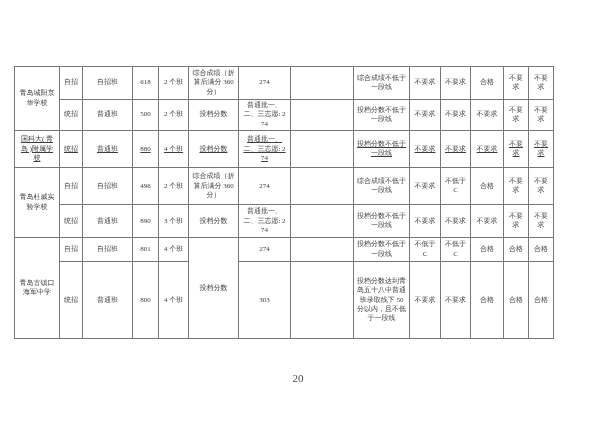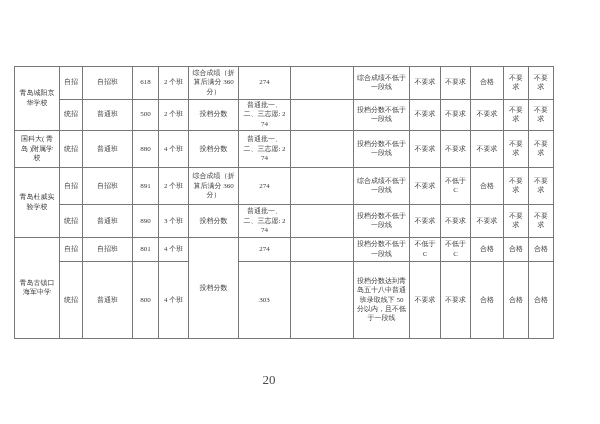--- a/index.html
+++ b/index.html
@@ -17,25 +17,25 @@
     font-size:7px;line-height:1.35;color:#3d3d3d;
   }
   table.grid td{
     border:1px solid #777777;
     padding:1px 3px;
     text-align:center;vertical-align:middle;
     overflow:hidden;
     word-break:break-all;
   }
   td.tl{text-align:left;}
-  tr.r1{height:33px;} tr.r2{height:30px;} tr.r3{height:37px;}
+  tr.r1{height:33px;} tr.r2{height:30px;} tr.r3{height:37px;text-decoration:underline;}
   tr.r4{height:37px;} tr.r5{height:33px;} tr.r6{height:24px;} tr.r7{height:77px;}
   .pageno{
-    position:absolute;left:255px;top:372px;width:28px;
-    text-align:center;font-size:13px;color:#4a4a4a;
+    position:absolute;left:284px;top:372px;width:28px;
+    text-align:center;font-size:11px;color:#4a4a4a;
   }
 </style>
 </head>
 <body>
 
 <div class="sheet">
 
   <table class="grid">
     <colgroup>
       <col style="width:45px">
@@ -102,21 +102,21 @@
       <td>不要求</td>
       <td>不要求</td>
       <td>不要求</td>
       <td>不要求</td>
     </tr>
 
     <tr class="r4">
       <td rowspan="2">青岛杜威实验学校</td>
       <td>自招</td>
       <td>自招班</td>
-      <td>891</td>
+      <td>496</td>
       <td>2 个班</td>
       <td class="tl">综合成绩（折算后满分 360 分）</td>
       <td>274</td>
       <td></td>
       <td class="tl">综合成绩不低于一段线</td>
       <td>不要求</td>
       <td>不低于C</td>
       <td>合格</td>
       <td>不要求</td>
       <td>不要求</td>

